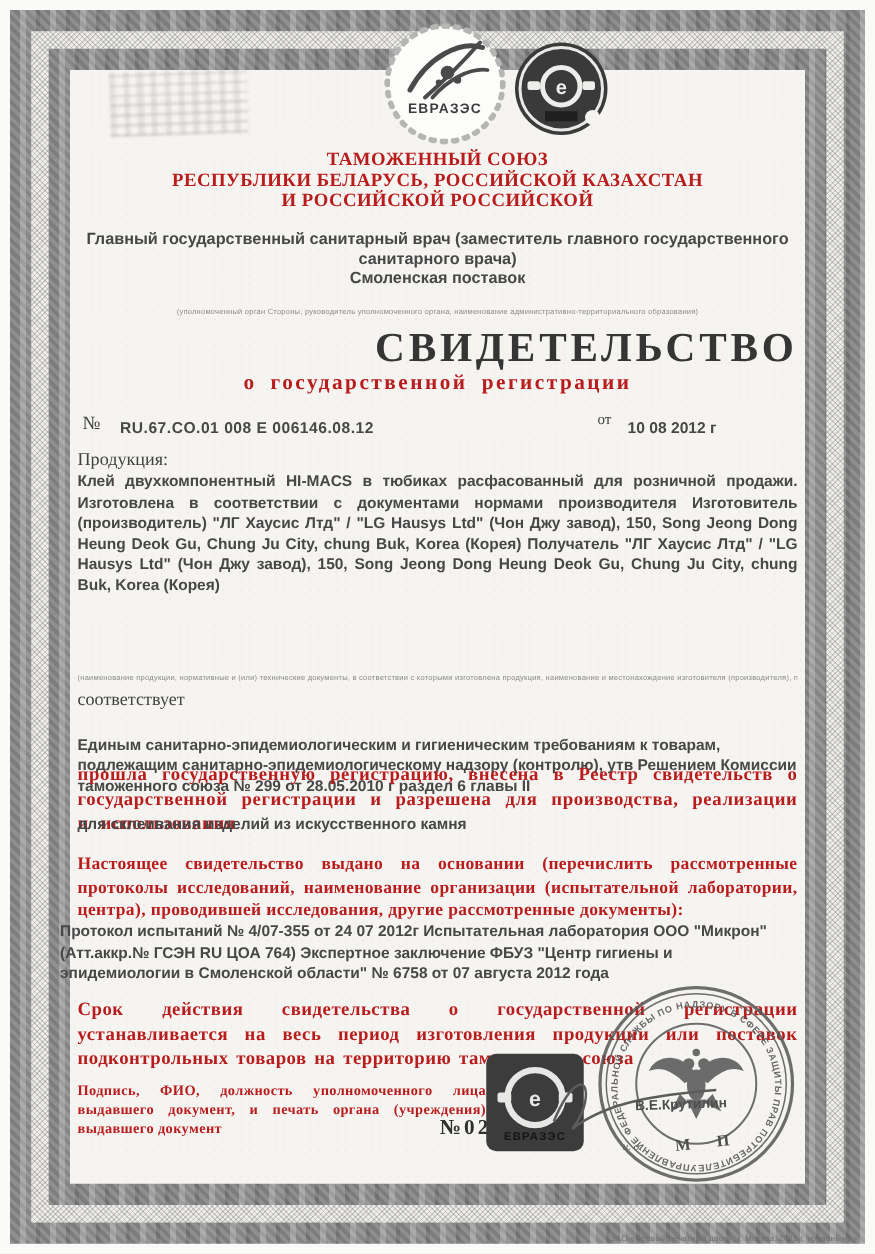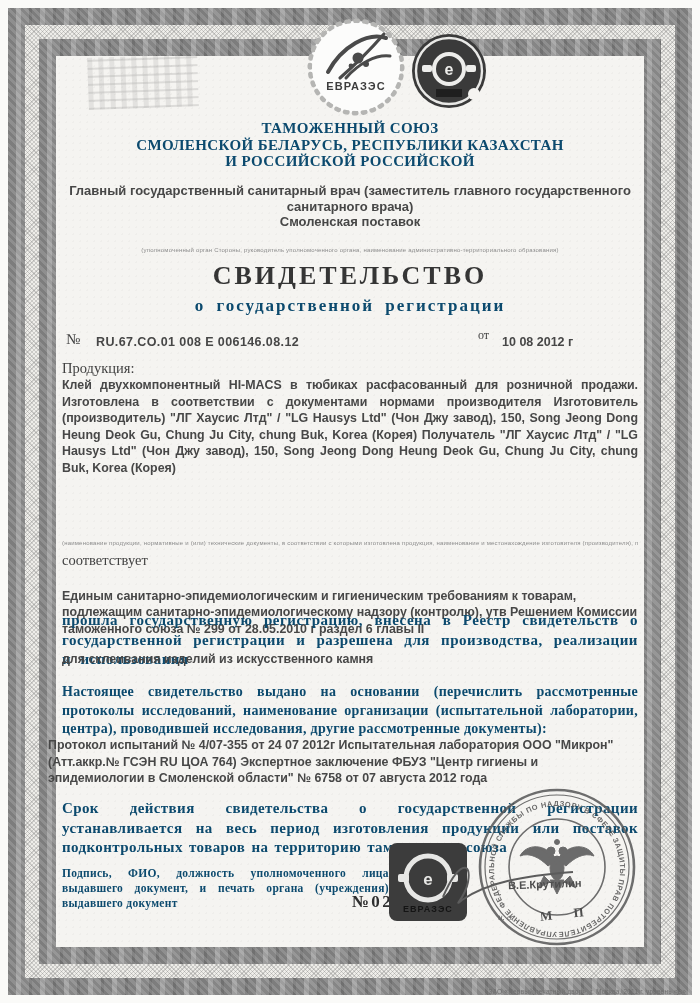--- a/index.html
+++ b/index.html
@@ -14,21 +14,21 @@
   .band.c{inset:39px;}
   .gap{position:absolute;inset:25px;z-index:1;background:#eeede9;
         background-image:
           repeating-linear-gradient(45deg, rgba(110,110,110,.28) 0 1px, rgba(0,0,0,0) 1px 3px),
           repeating-linear-gradient(-45deg, rgba(110,110,110,.28) 0 1px, rgba(0,0,0,0) 1px 3px);}
   .sheet{position:absolute;inset:56px;z-index:2;background:#f5f4f1;
         background-image:radial-gradient(rgba(120,120,120,.05) 1px, rgba(0,0,0,0) 1px);
         background-size:7px 7px;}
   .abs{position:absolute;z-index:3;}
   .ctr{text-align:center;}
-  .serif-b{font-weight:bold;color:#0c4a6e;}
+  .serif-b{font-weight:bold;color:#b91c1c;}
   .sans{font-family:"Liberation Sans","DejaVu Sans",sans-serif;font-weight:600;color:#474747;}
   .tiny{font-family:"Liberation Sans","DejaVu Sans",sans-serif;font-size:6px;color:#8b8b8b;
         letter-spacing:.2px;white-space:nowrap;overflow:hidden;}
   .just{text-align:justify;}
   .smudge{position:absolute;z-index:3;opacity:.45;filter:blur(.7px);
         background:repeating-linear-gradient(0deg, rgba(90,90,90,.35) 0 2px, rgba(0,0,0,0) 2px 8px),
                    repeating-linear-gradient(90deg, rgba(90,90,90,.25) 0 5px, rgba(0,0,0,0) 5px 11px);}
   svg text{font-family:"Liberation Sans","DejaVu Sans",sans-serif;}
 </style>
 </head>
@@ -65,31 +65,31 @@
       <rect x="12" y="34" width="10" height="7" rx="2" fill="#ededeb"></rect>
       <rect x="56" y="34" width="10" height="7" rx="2" fill="#ededeb"></rect>
       <text x="39" y="44" text-anchor="middle" font-size="16" font-weight="bold" fill="#ededeb">е</text>
       <rect x="26" y="58" width="26" height="8" fill="#1f1f1f"></rect>
       <circle cx="64" cy="63" r="6" fill="#f5f4f1"></circle>
     </svg>
   </div>
 
   <div class="abs ctr serif-b" style="left:62px;top:120px;width:576px;font-size:15px;line-height:16.5px;letter-spacing:.4px;">
     <div>ТАМОЖЕННЫЙ СОЮЗ</div>
-    <div>СМОЛЕНСКОЙ БЕЛАРУСЬ, РЕСПУБЛИКИ КАЗАХСТАН</div>
+    <div>РЕСПУБЛИКИ БЕЛАРУСЬ, РОССИЙСКОЙ КАЗАХСТАН</div>
     <div>И РОССИЙСКОЙ РОССИЙСКОЙ</div>
   </div>
 
   <div class="abs ctr sans" style="left:62px;top:183px;width:576px;font-size:13px;line-height:15.5px;">
     <div>Главный государственный санитарный врач (заместитель главного государственного санитарного врача)</div>
     <div>Смоленская поставок</div>
   </div>
   <div class="abs ctr tiny" style="left:62px;top:247px;width:576px;">(уполномоченный орган Стороны, руководитель уполномоченного органа, наименование административно-территориального образования)</div>
 
-  <div class="abs ctr serif-b" style="left:62px;top:261px;width:576px;font-size:26px;letter-spacing:3px;color:#353535;">СВИДЕТЕЛЬСТВО</div>
+  <div class="abs ctr serif-b" style="left:62px;top:261px;width:576px;font-size:33px;letter-spacing:3px;color:#353535;text-align:right;">СВИДЕТЕЛЬСТВО</div>
   <div class="abs ctr serif-b" style="left:62px;top:296px;width:576px;font-size:17px;letter-spacing:2px;word-spacing:5px;">о государственной регистрации</div>
 
   <div class="abs" style="left:62px;top:328px;width:576px;height:24px;">
     <span style="position:absolute;left:4px;top:3px;font-size:15px;">№</span>
     <span class="sans" style="position:absolute;left:34px;top:7px;font-size:12.5px;letter-spacing:.4px;">RU.67.CO.01 008 Е 006146.08.12</span>
     <span style="position:absolute;left:416px;top:0;font-size:12px;">от</span>
     <span class="sans" style="position:absolute;left:440px;top:7px;font-size:12.5px;">10 08 2012 г</span>
   </div>
 
   <div class="abs" style="left:62px;top:360px;font-size:14.5px;">Продукция:</div>

